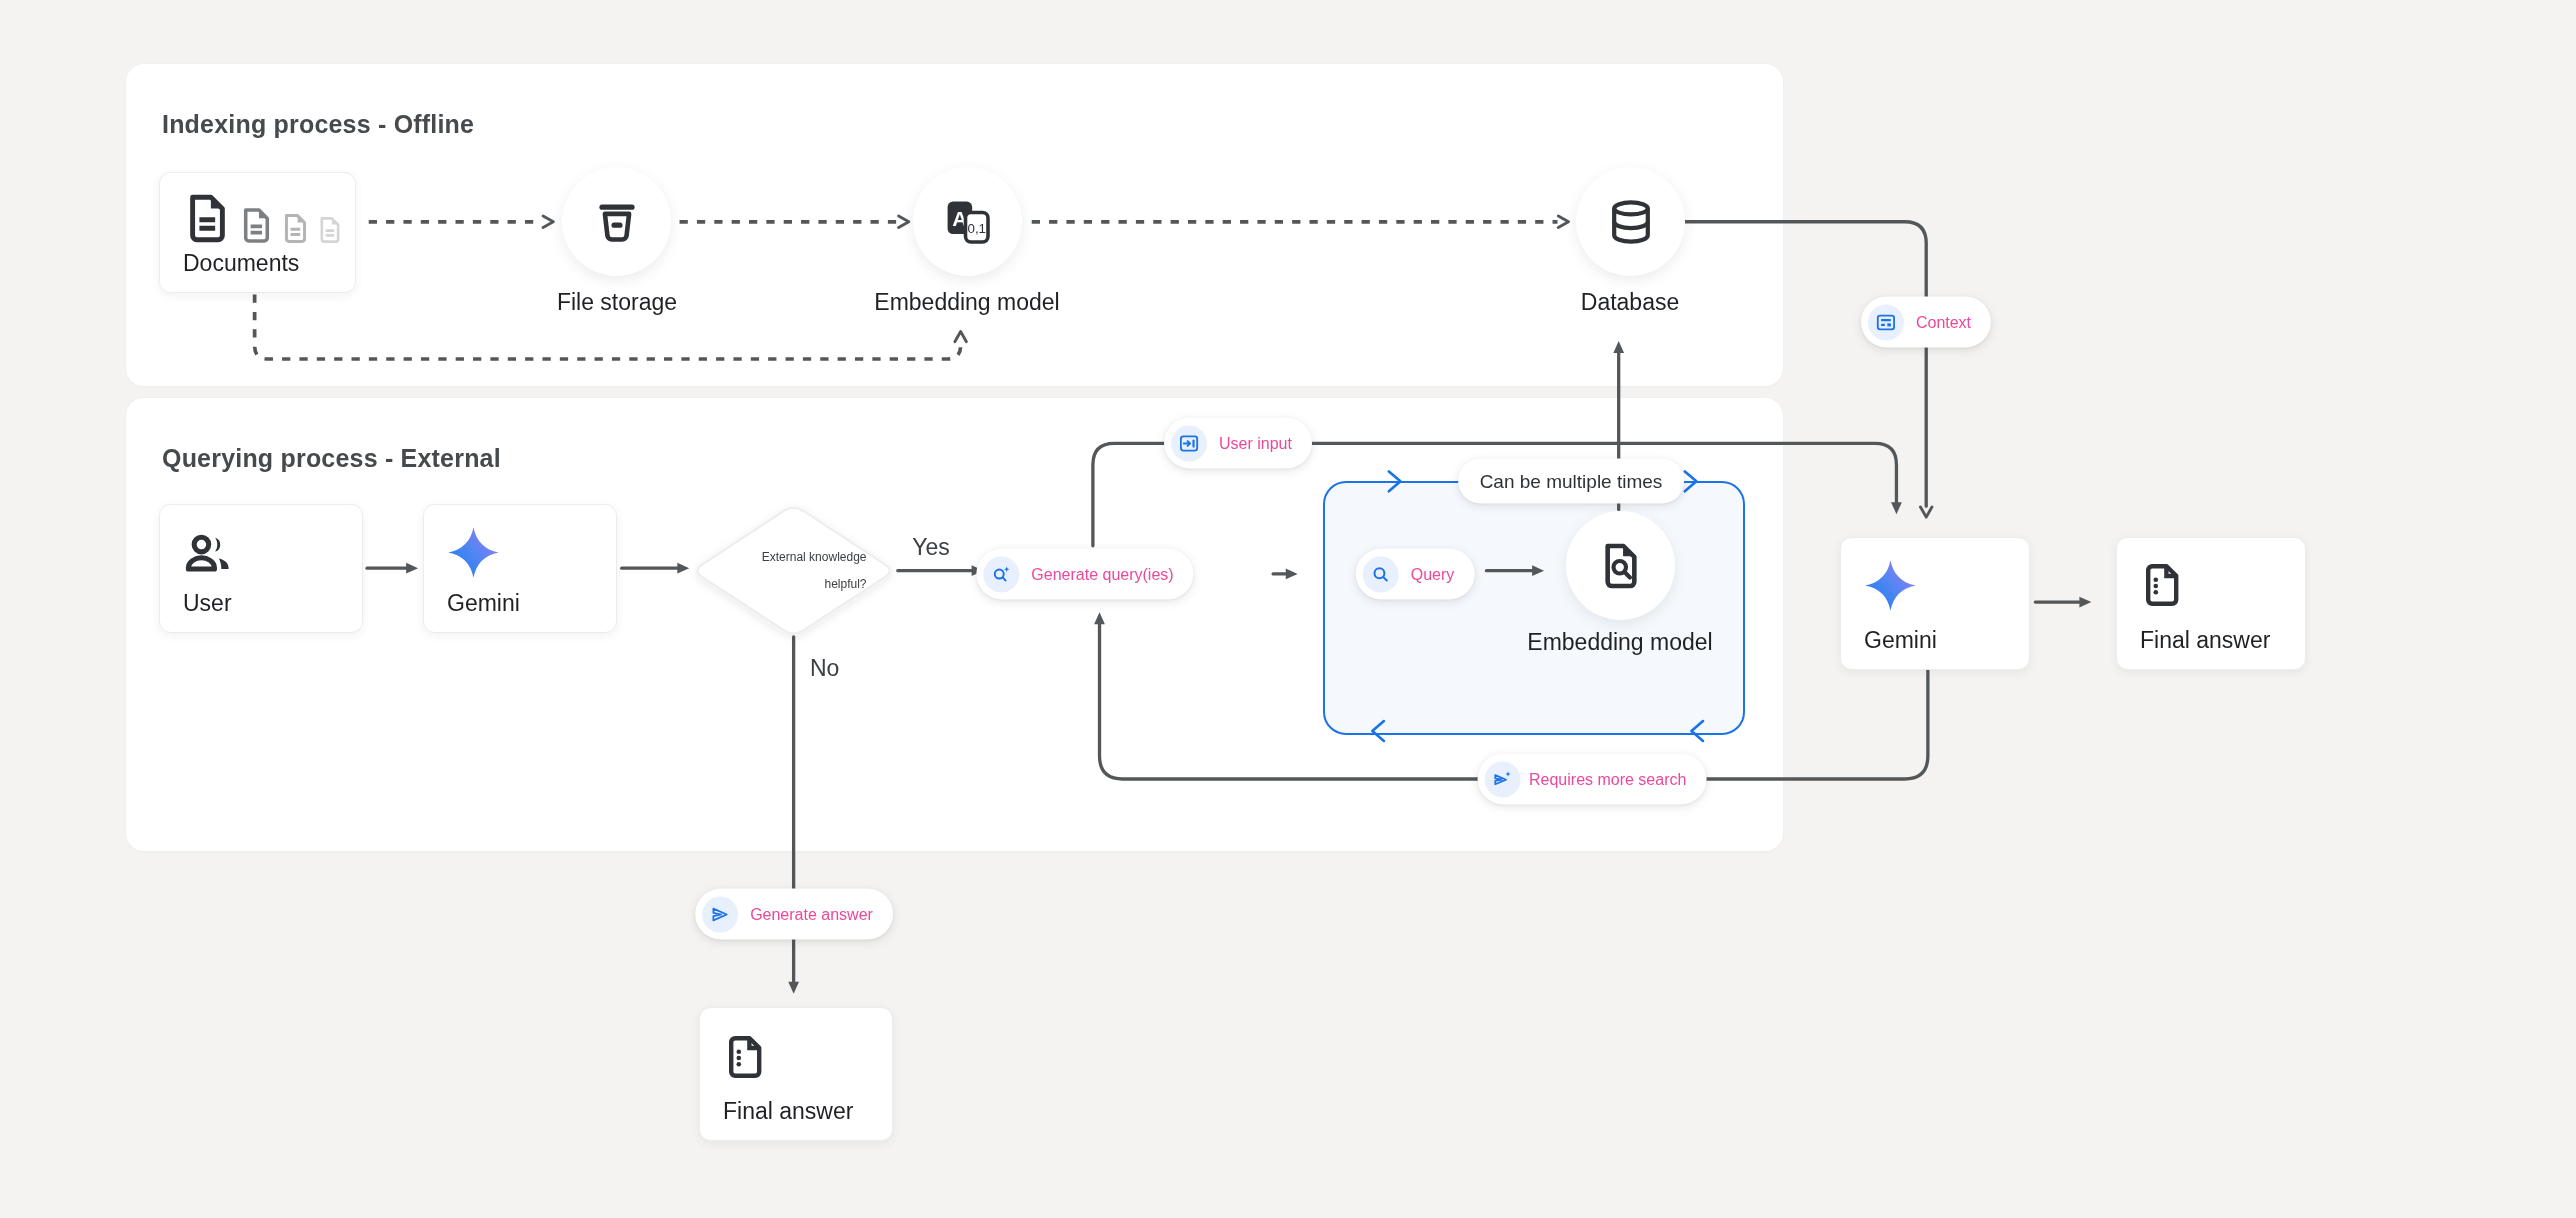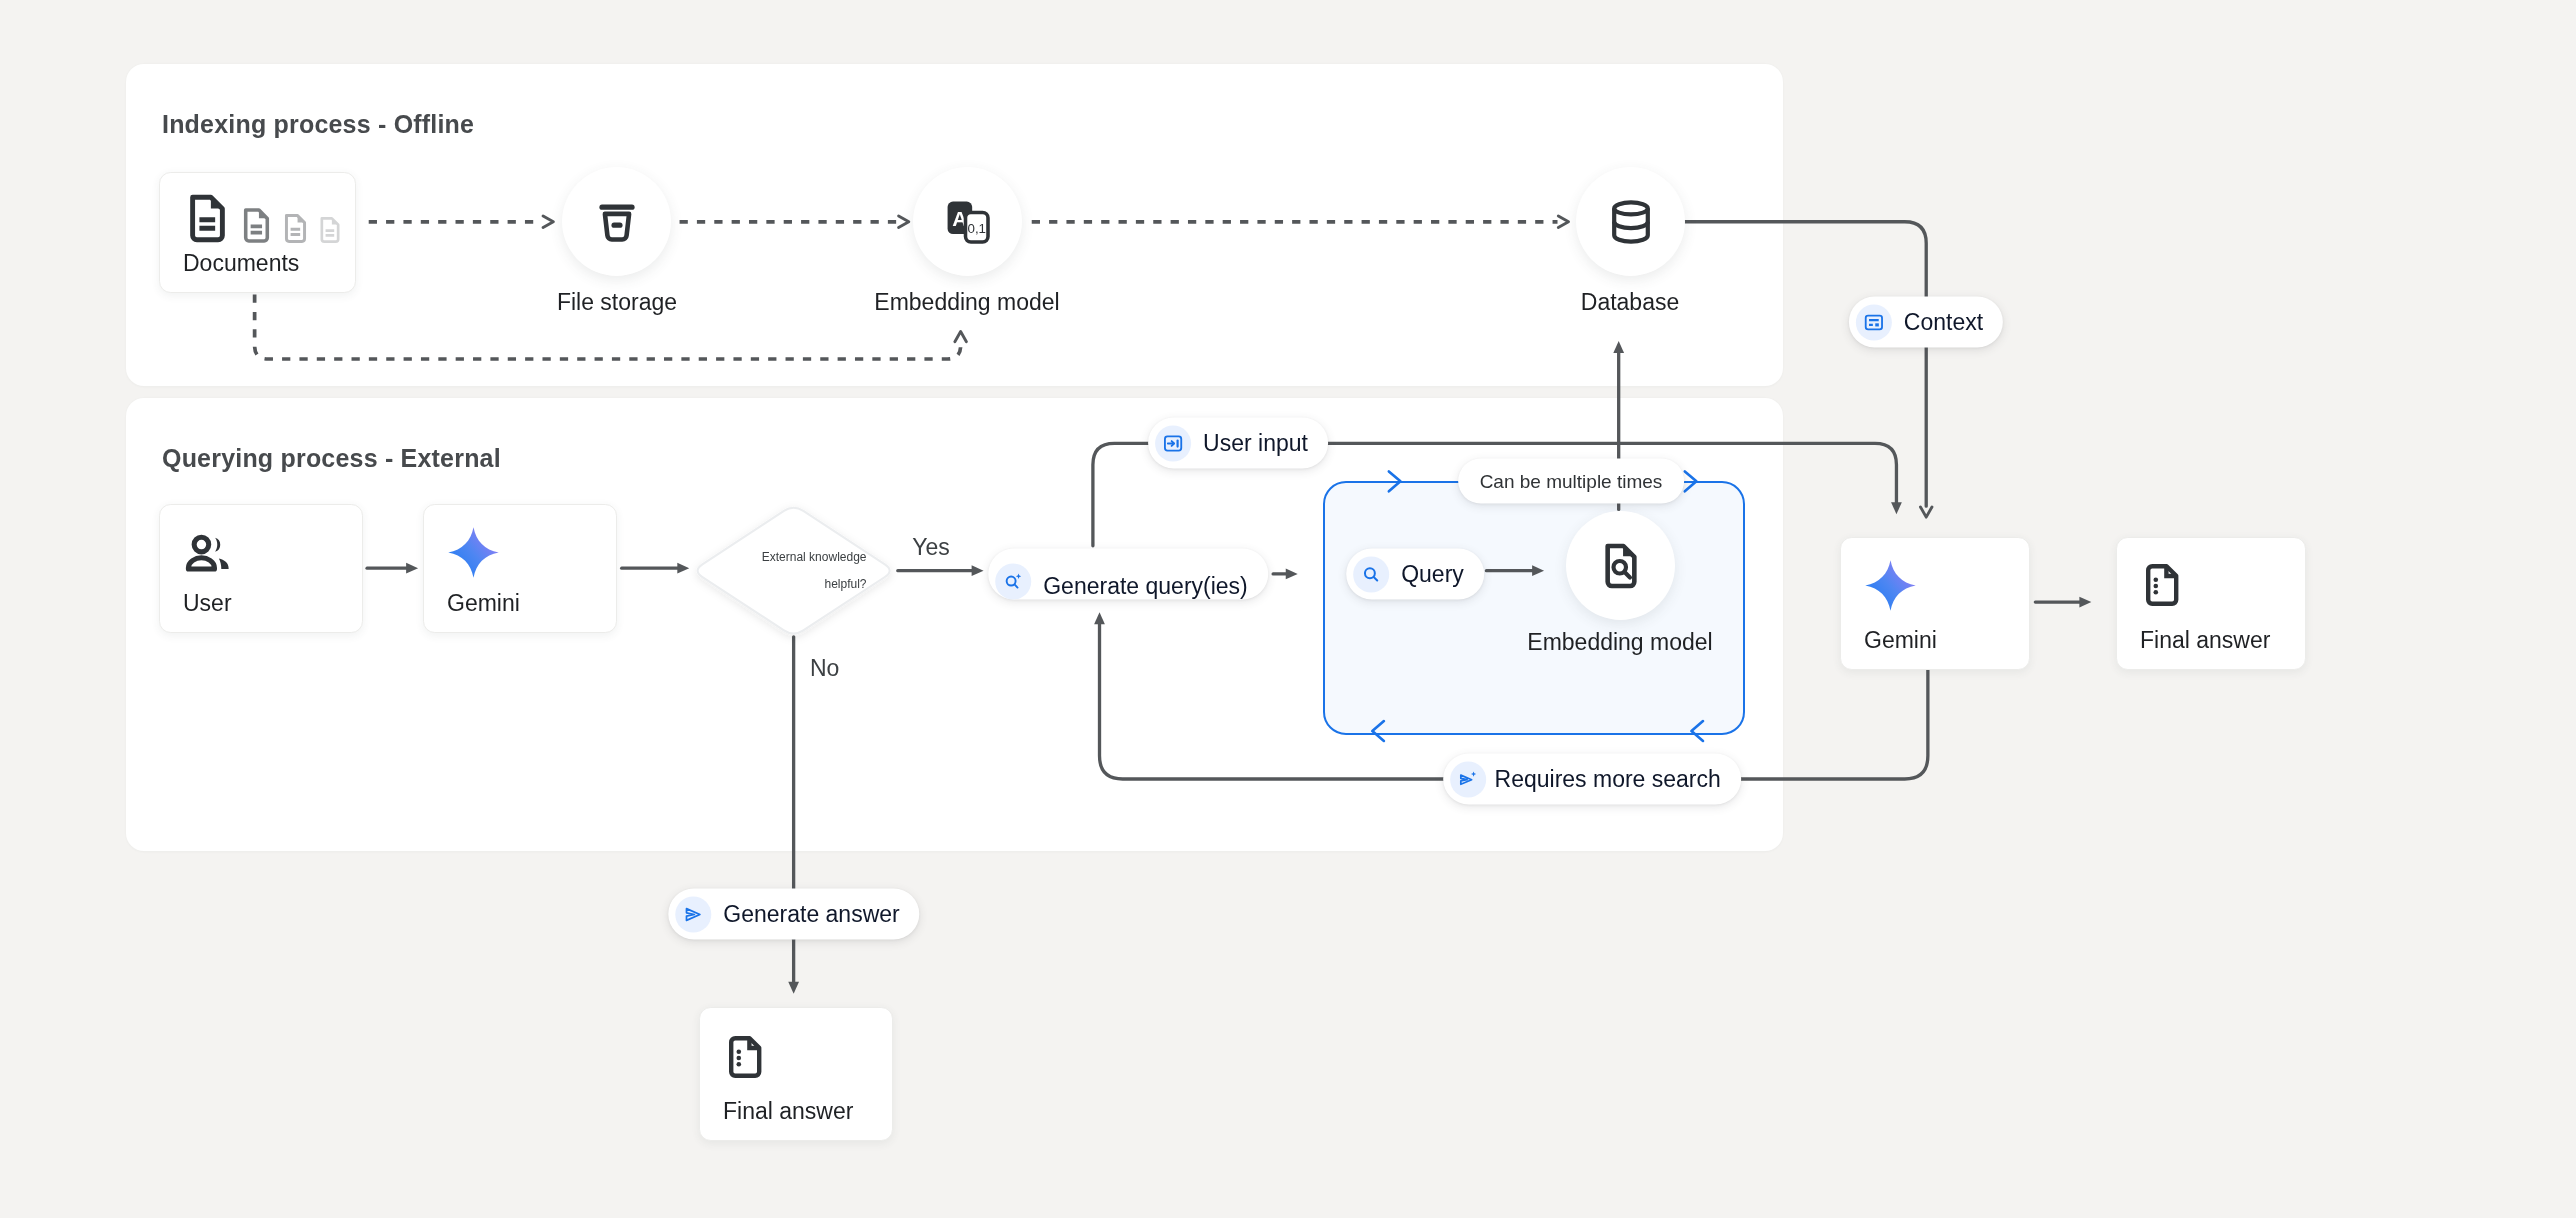--- a/index.html
+++ b/index.html
@@ -62,21 +62,21 @@
   .circle-label.wrap{white-space:normal;width:190px;line-height:35px;}
   .pill{
     position:absolute;
     transform:translate(-50%,-50%);
     display:flex;align-items:center;gap:11.6px;
     background:#ffffff;
     border-radius:826px;
     height:51px;
     padding:0 20px 0 7.4px;
     box-shadow:0 2.5px 10px rgba(60,64,67,.13),0 0.8px 2.5px rgba(60,64,67,.08);
-    font-size:23px;color:#0f172a;
+    font-size:16px;color:#ec4899;
     white-space:nowrap;
   }
   .pill.plain{padding:0 21.5px;height:45px;font-size:19px;color:#303336;}
   .chip{
     width:36px;height:36px;border-radius:50%;
     background:#e8f0fe;
     display:flex;align-items:center;justify-content:center;
     color:#1a73e8;flex:0 0 auto;
   }
   .chip svg{width:22px;height:22px;}
@@ -305,21 +305,21 @@
         </svg>
     </div>
     <div class="card-label">Gemini</div>
   </div>
 
   <div class="decision-text">External knowledge helpful?</div>
 
   <div class="edge-word" style="left:931px;top:534px;transform:translateX(-50%);">Yes</div>
   <div class="edge-word" style="left:810px;top:655px;">No</div>
 
-  <div class="pill" style="left:1128px;top:574px;align-items:flex-end;">
+  <div class="pill" style="left:1085px;top:574px;">
     <span class="chip">
         <svg viewBox="0 0 24 24">
           <use href="#i-searchspark"></use>
         </svg>
       </span>
     <span>Generate query(ies)</span>
   </div>
 
   <div class="pill" style="left:1238px;top:443px;">
     <span class="chip">

